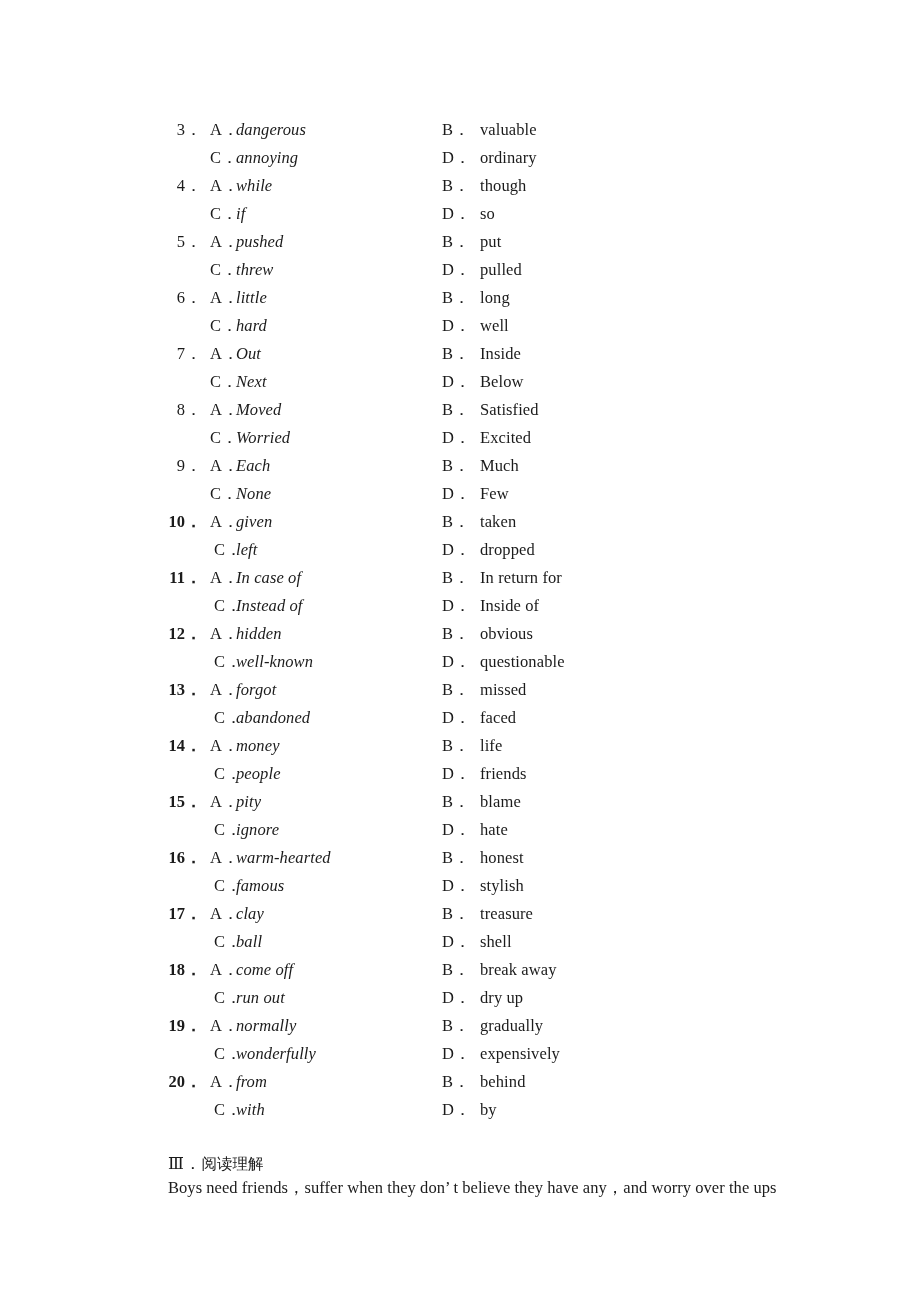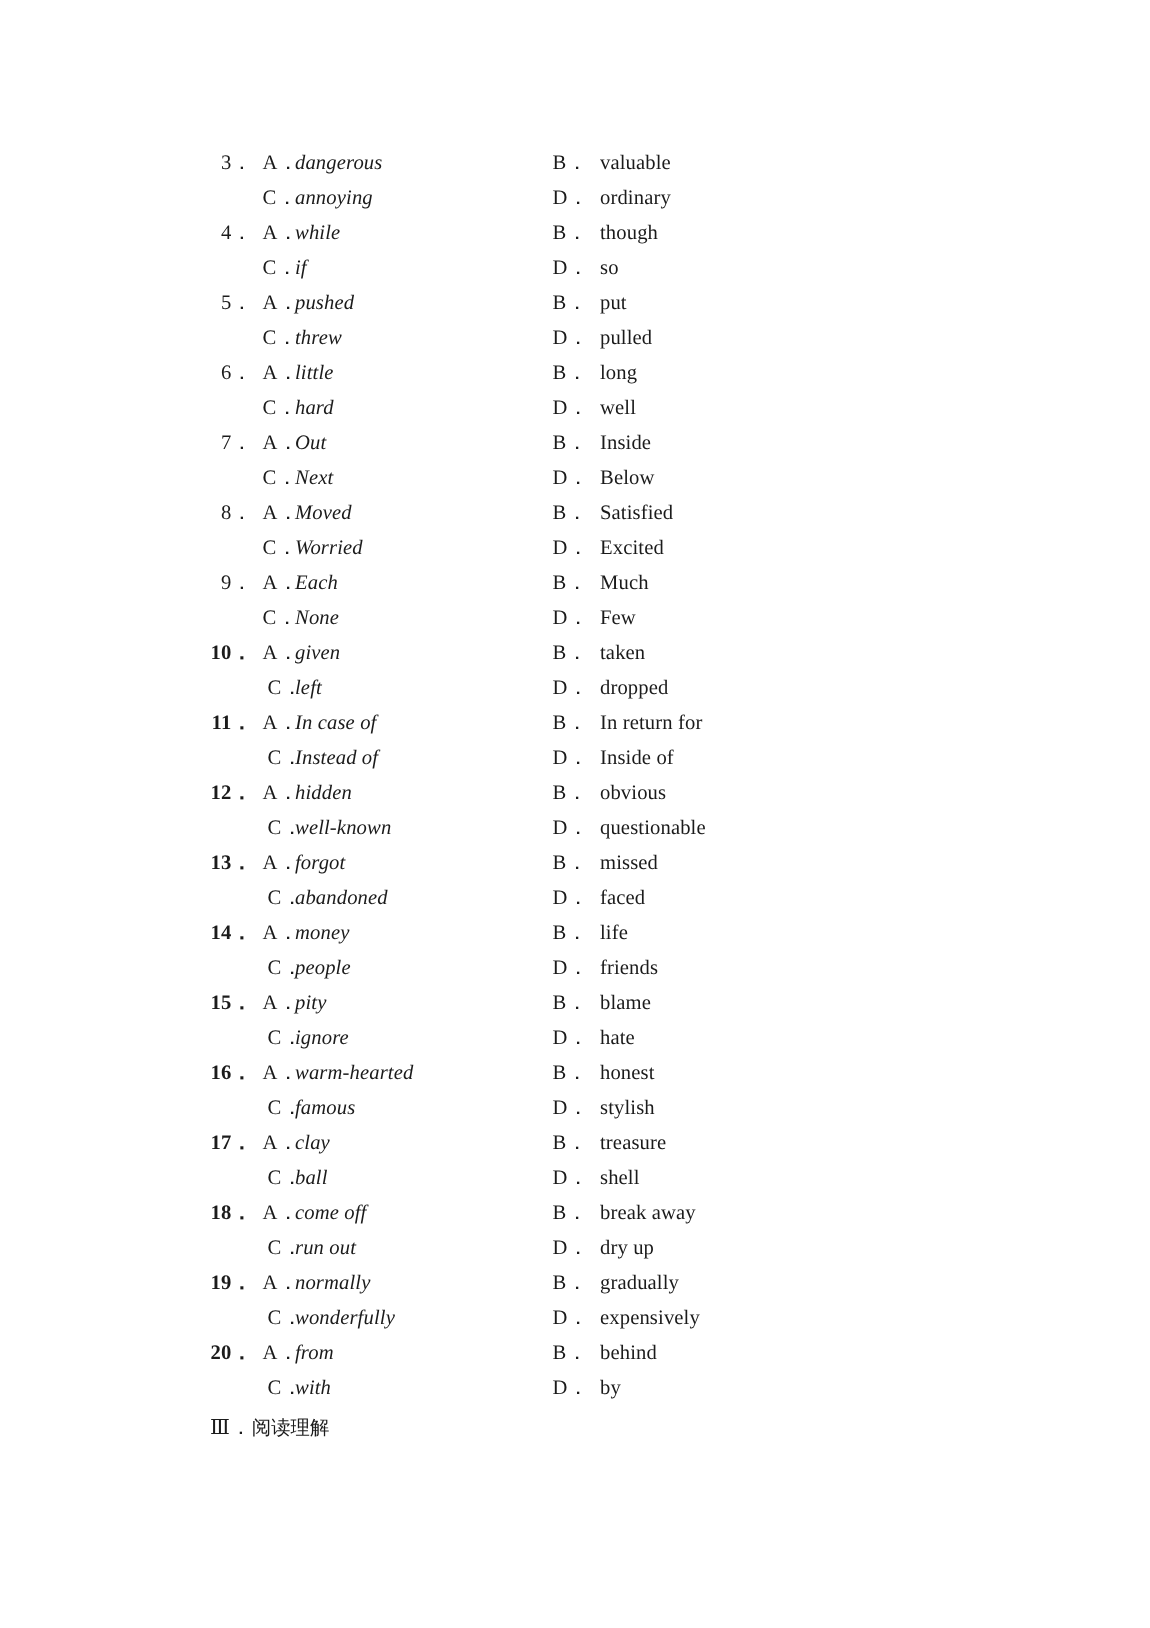--- a/index.html
+++ b/index.html
@@ -88,23 +88,23 @@
   .row-cd .col-a-label { left: 42px; }
 
   
   .narrow .row-cd .col-a-label { left: 42px; }
   .wide-item .row-cd .col-a-label { left: 46px; }
 
   
   .section-head {
     position: relative;
     height: 30px;
-    line-height: 31px;
+    line-height: 43px;
     font-size: 16.5px;
-    margin-top: 2px;
+    margin-top: 18px;
     white-space: nowrap;
   }
 
   .section-head .numeral {
     letter-spacing: 0.5px;
   }
 
   .section-head .head-title {
     font-family: "DejaVu Sans", "Liberation Sans", sans-serif;
     font-size: 15.5px;
@@ -199,15 +199,16 @@
         <div class="question wide-item">
           <div class="opt-row row-ab"><span class="q-num wide">20．</span><span class="col-a"><span class="opt-label">A．</span><span class="opt-text">from</span></span><span class="col-b"><span class="opt-label">B．</span><span class="opt-text">behind</span></span></div>
           <div class="opt-row row-cd"><span class="col-a"><span class="opt-label col-a-label">C．</span><span class="opt-text">with</span></span><span class="col-b"><span class="opt-label">D．</span><span class="opt-text">by</span></span></div>
         </div>
       </div>
 
     <div class="section-head">
       <span class="numeral">Ⅲ．</span><span class="head-title">阅读理解</span>
     </div>
 
+    <div class="body-para">Boys need friends，suffer when they don’ t believe they have any，and worry over the ups</div>
 
   </div>
 </div>
 
 </body></html>

